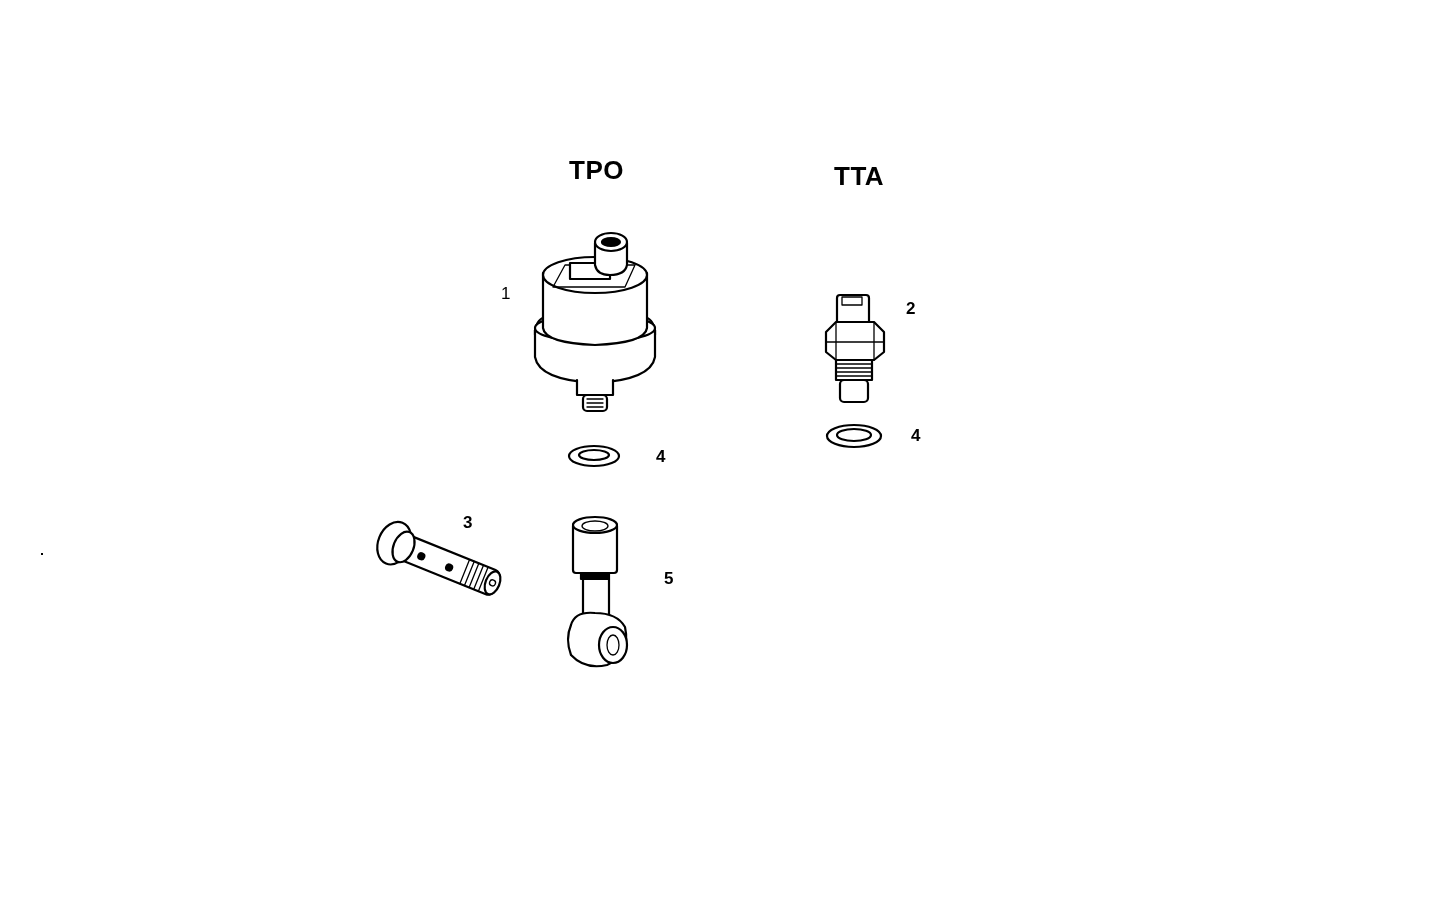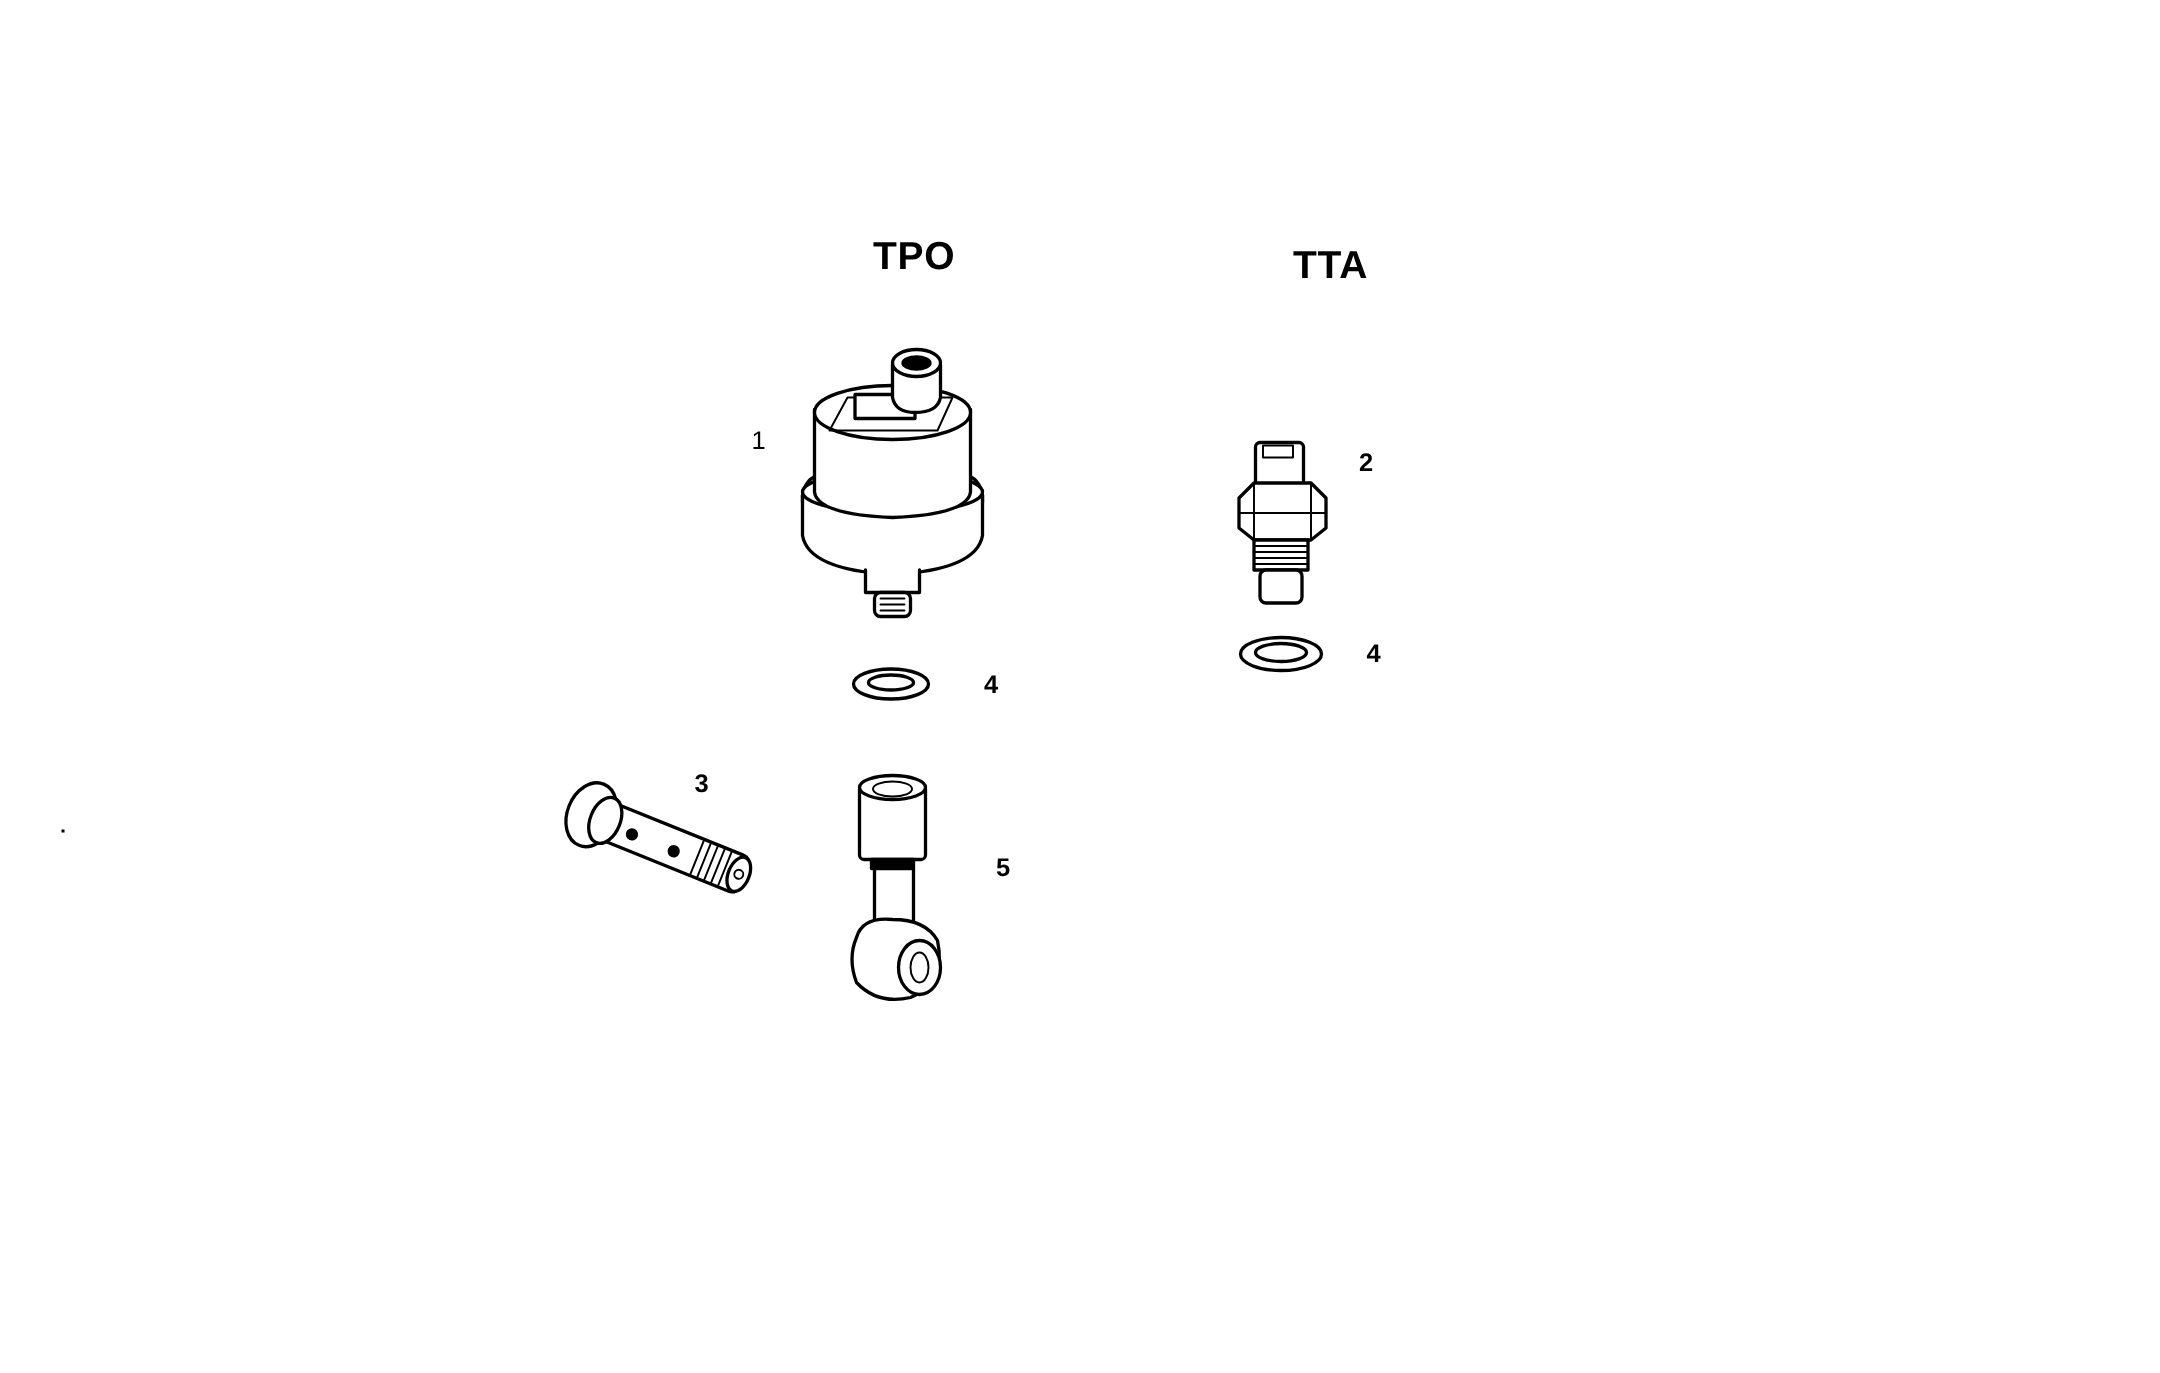--- a/index.html
+++ b/index.html
@@ -9,22 +9,22 @@
     .callout { font-size: 17px; }
     svg.part { position: absolute; overflow: visible; }
     svg.part * { stroke: #000; stroke-width: 2.2; fill: #fff; stroke-linejoin: round; stroke-linecap: round; }
     svg.part .thin { stroke-width: 1.3; fill: none; }
     svg.part .solid { fill: #000; }
     .dot { position: absolute; left: 41px; width: 2px; height: 2px; top: 553px; background: #000; }
   </style>
 </head>
 <body>
 
-<div class="label heading" style="left:582px; top:155px;">TPO</div>
-<div class="label heading" style="left:834px; top:161px;margin-left:28px;">TTA</div>
+<div class="label heading" style="left:569px; top:155px;">TPO</div>
+<div class="label heading" style="left:834px; top:161px;">TTA</div>
 
 <div class="label callout" style="left:501px; top:284px; font-weight:normal;">1</div>
 <div class="label callout" style="left:906px; top:299px;">2</div>
 <div class="label callout" style="left:463px; top:513px;">3</div>
 <div class="label callout" style="left:656px; top:447px;">4</div>
 <div class="label callout" style="left:911px; top:426px;">4</div>
 <div class="label callout" style="left:664px; top:569px;">5</div>
 
 <svg class="part" style="left:525px; top:225px;" width="140" height="195" viewBox="0 0 140 195">
 

